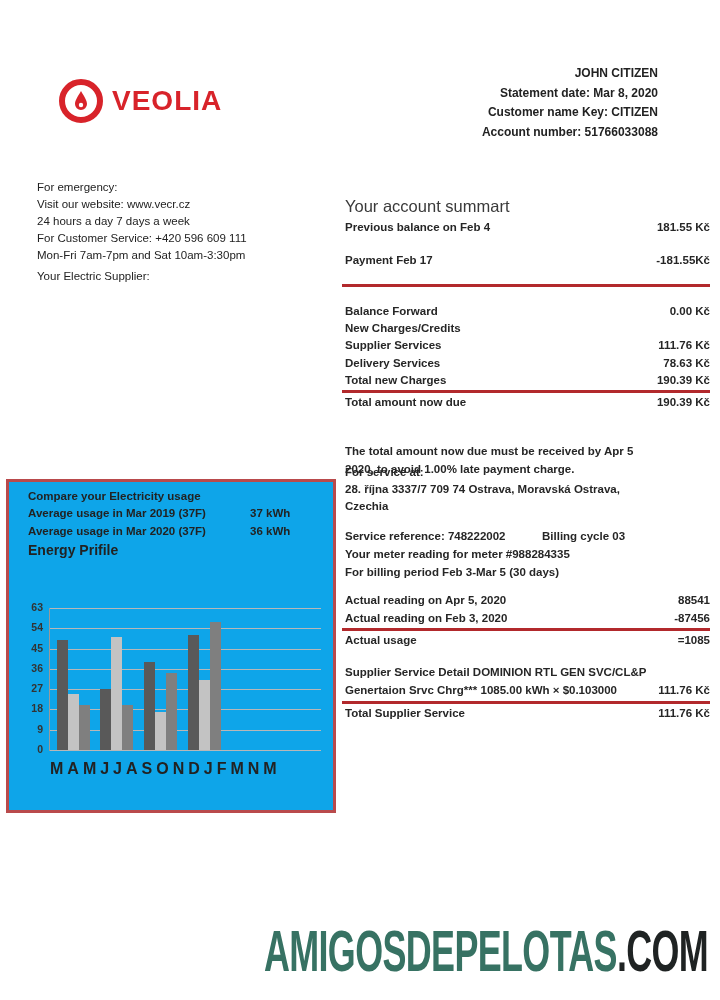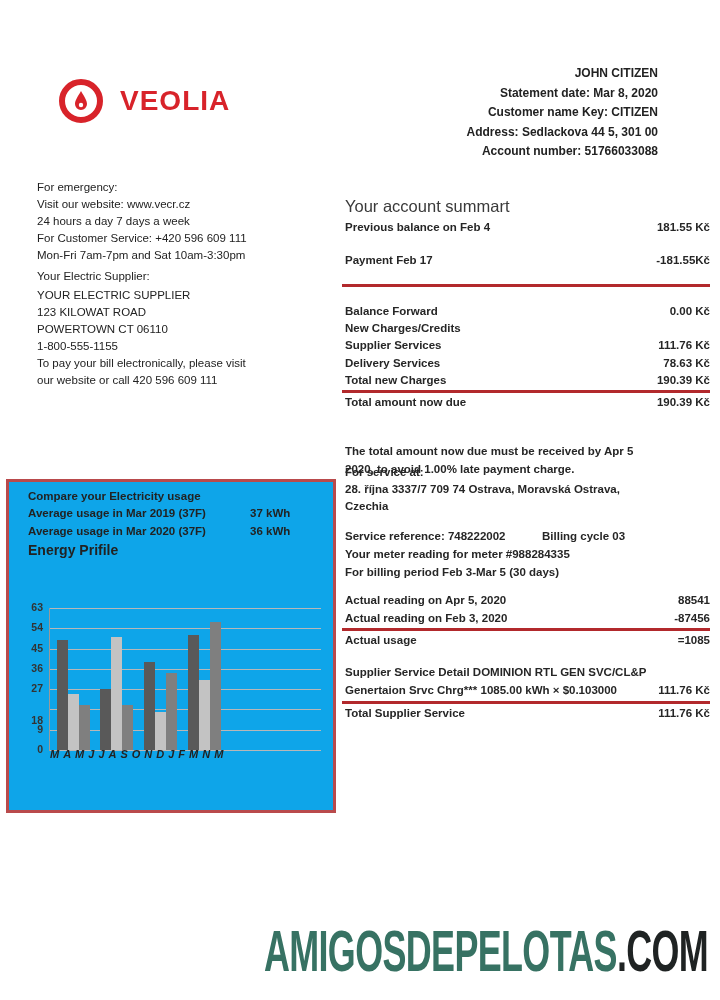--- a/index.html
+++ b/index.html
@@ -2,21 +2,21 @@
 <html><head>
 <meta charset="utf-8">
 <style>
   * { margin:0; padding:0; box-sizing:border-box; }
   body { background:#e8e8e8; font-family:"Liberation Sans", sans-serif; }
   .page {
     position:relative; width:720px; height:1000px; margin:0 auto;
     background:#ffffff; overflow:hidden; color:#262626;
   }
   
-  .logo { position:absolute; left:58px; top:78px; display:flex; align-items:center; gap:16px; }
+  .logo { position:absolute; left:58px; top:78px; display:flex; align-items:center; gap:8px; }
   .logo svg { display:block; }
   .logo .brand { font-size:28px; font-weight:800; color:#d8232a; letter-spacing:1px; }
   
   .customer { position:absolute; right:62px; top:64px; text-align:right; font-size:12px; font-weight:700; line-height:19.5px; color:#222; }
   
   .contact { position:absolute; left:37px; top:179px; font-size:11.5px; line-height:17px; color:#222; }
   .supplier-heading { position:absolute; left:37px; top:270px; font-size:11.5px; color:#222; }
   .supplier { position:absolute; left:37px; top:287px; font-size:11.5px; line-height:17px; color:#222; }
   
   .right-col { position:absolute; left:345px; top:0; width:365px; font-size:11.5px; font-weight:600; color:#262626; }
@@ -31,21 +31,21 @@
   .usage-box { position:absolute; left:6px; top:479px; width:330px; height:334px; border:3px solid #b94a4c; background:#0ea5e9; }
   .u-title { position:absolute; left:19px; top:8px; font-size:11.5px; font-weight:600; color:#222; }
   .u-row { position:absolute; left:19px; width:295px; font-size:11.5px; font-weight:600; color:#222; }
   .u-row .val { position:absolute; left:222px; top:0; }
   .u-profile { position:absolute; left:19px; top:60px; font-size:14px; font-weight:600; color:#222; }
   .plot { position:absolute; left:0; top:0; width:330px; height:334px; }
   .gridline { position:absolute; left:40px; width:272px; height:1px; background:#b7b7b7; }
   .ytick { position:absolute; left:0; width:34px; text-align:right; font-size:10.5px; font-weight:600; color:#333; }
   .yaxis { position:absolute; left:40px; top:126px; width:1px; height:143px; background:#999; }
   .bar { position:absolute; }
-  .xlabels { position:absolute; left:41px; top:266px; font-size:11px; font-weight:600; letter-spacing:4px; color:#222;font-style:italic; }
+  .xlabels { position:absolute; left:41px; top:278px; font-size:16px; font-weight:600; letter-spacing:4px; color:#222; }
   
   .watermark {
     position:absolute; right:12px; top:918px; white-space:nowrap;
     font-size:57px; font-weight:800; letter-spacing:-1px;
     transform:scaleX(0.63); transform-origin:right center;
   }
   .watermark .site { color:#377263; }
   .watermark .tld { color:#1f2323; }
 </style>
 </head>
@@ -61,41 +61,32 @@
         <circle cx="23" cy="27" r="2.2" fill="#ffffff"></circle>
       </svg>
     </span>
     <span class="brand">VEOLIA</span>
   </div>
 
   <div class="customer">
     <div>JOHN CITIZEN</div>
     <div>Statement date: Mar 8, 2020</div>
     <div>Customer name Key: CITIZEN</div>
-    <div>Address: Sedlackova 44 5, 301 00</div>
     <div>Account number: 51766033088</div>
   </div>
 
   <div class="contact">
     <div>For emergency:</div>
     <div>Visit our website: www.vecr.cz</div>
     <div>24 hours a day 7 days a week</div>
     <div>For Customer Service: +420 596 609 111</div>
     <div>Mon-Fri 7am-7pm and Sat 10am-3:30pm</div>
   </div>
 
   <div class="supplier-heading">Your Electric Supplier:</div>
-  <div class="supplier">
-    <div>YOUR ELECTRIC SUPPLIER</div>
-    <div>123 KILOWAT ROAD</div>
-    <div>POWERTOWN CT 06110</div>
-    <div>1-800-555-1155</div>
-    <div>To pay your bill electronically, please visit</div>
-    <div>our website or call 420 596 609 111</div>
-  </div>
 
   <div class="right-col">
     <div class="r-abs r-title" style="top:197px">Your account summart</div>
 
     <div class="r-abs r-row" style="top:221px">
       <span>Previous balance on Feb 4</span>
       <span class="amt">181.55 Kč</span>
     </div>
     <div class="r-abs r-row" style="top:254px">
       <span>Payment Feb 17</span>
@@ -176,21 +167,21 @@
       <span>Average usage in Mar 2020 (37F)</span>
       <span class="val">36 kWh</span>
     </div>
     <div class="u-profile">Energy Prifile</div>
     <div class="plot">
         <div class="gridline" style="top: 268px;"></div>
         <div class="ytick" style="top: 261px;">0</div>
         <div class="gridline" style="top: 248px;"></div>
         <div class="ytick" style="top: 241px;">9</div>
         <div class="gridline" style="top: 227px;"></div>
-        <div class="ytick" style="top: 232px;">18</div>
+        <div class="ytick" style="top: 220px;">18</div>
         <div class="gridline" style="top: 207px;"></div>
         <div class="ytick" style="top: 200px;">27</div>
         <div class="gridline" style="top: 187px;"></div>
         <div class="ytick" style="top: 180px;">36</div>
         <div class="gridline" style="top: 167px;"></div>
         <div class="ytick" style="top: 160px;">45</div>
         <div class="gridline" style="top: 146px;"></div>
         <div class="ytick" style="top: 139px;">54</div>
         <div class="gridline" style="top: 126px;"></div>
         <div class="ytick" style="top: 119px;">63</div>

